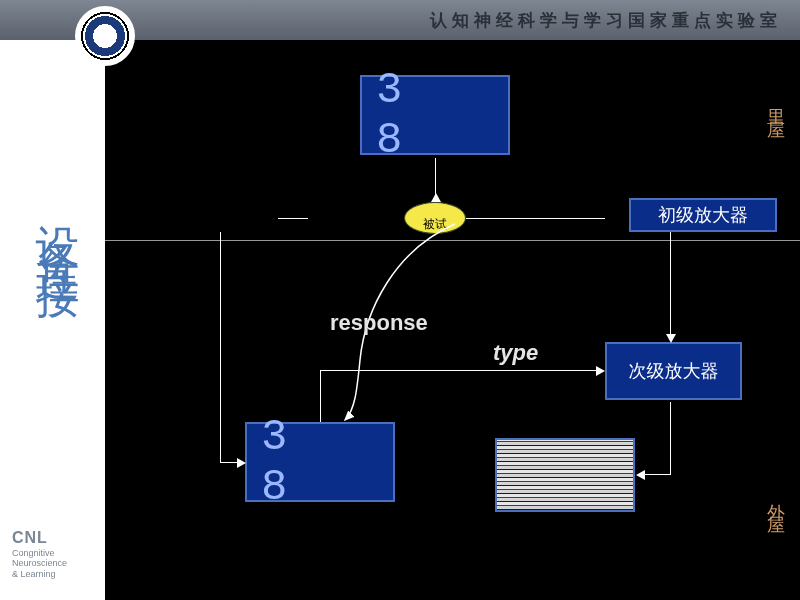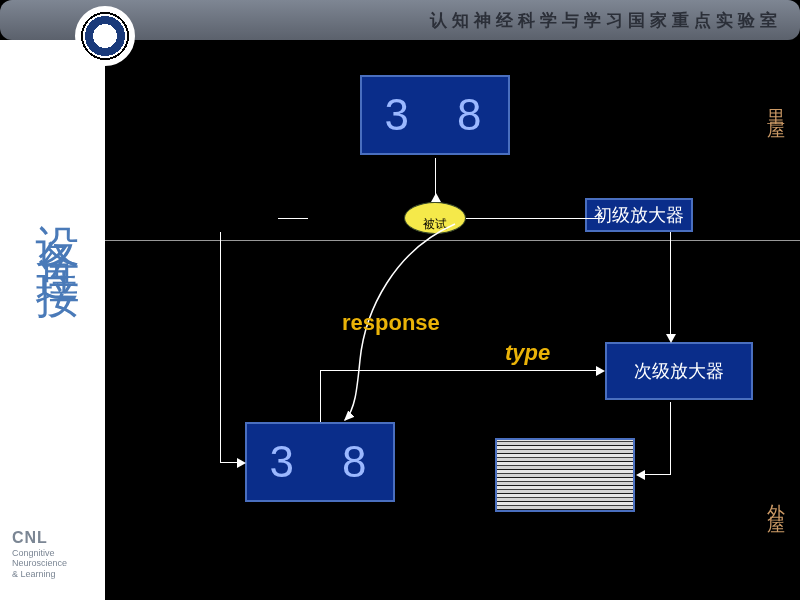--- a/index.html
+++ b/index.html
@@ -17,21 +17,20 @@
     height: 40px;
     background: linear-gradient(#7e8693, #5b616c);
     display: flex;
     align-items: center;
     justify-content: flex-end;
     padding-right: 18px;
     color: #2b2f38;
     font-weight: bold;
     font-size: 17px;
     letter-spacing: 5px;
-    border-radius: 12px;
   }
   .left-panel {
     position: absolute;
     top: 40px; left: 0;
     width: 105px;
     bottom: 0;
     background: #fff;
   }
   .logo {
     position: absolute;
@@ -70,21 +69,21 @@
   .box {
     position: absolute;
     background: #0a2d8a;
     border: 2px solid #4a6fbf;
     display: flex;
     align-items: center;
     justify-content: center;
     color: #fff;
   }
   .display-box {
-    font-family: Liberation Sans, sans-serif;
+    font-family: Liberation Mono, monospace;
     font-size: 44px;
     color: #9bb8ff;
     letter-spacing: 18px;
     padding-left: 14px;
   }
   .label-box {
     font-size: 18px;
     padding: 4px 10px;
     white-space: nowrap;
   }
@@ -144,25 +143,24 @@
   }
   .arrow-right {
     position: absolute;
     width: 0; height: 0;
     border-top: 5px solid transparent;
     border-bottom: 5px solid transparent;
     border-left: 9px solid #fff;
   }
   .label-text {
     position: absolute;
-    color: #eab308;
+    color: #e5e5e5;
     font-family: Arial, sans-serif;
     font-weight: bold;
     font-size: 22px;
-    margin-left: 12px;
   }
   svg.curve {
     position: absolute;
     overflow: visible;
   }
 </style>
 </head>
 <body>
 
 <div class="header">
@@ -189,25 +187,25 @@
 
   <div class="box display-box" style="top:35px; left:255px; width:150px; height:80px;">
     <span>3 8</span>
   </div>
 
 
   <div class="ellipse" style="top:162px; left:299px; width:62px; height:32px;">
     <span>被试</span>
   </div>
 
-  <div class="box label-box" style="top:158px; left:480px; width:108px; height:34px;">
+  <div class="box label-box" style="top:158px; left:524px; width:148px; height:34px;">
     <span>初级放大器</span>
   </div>
 
-  <div class="box label-box" style="top:302px; left:500px; width:148px; height:58px;">
+  <div class="box label-box" style="top:302px; left:500px; width:137px; height:58px;">
     <span>次级放大器</span>
   </div>
 
   <div class="box display-box" style="top:382px; left:140px; width:150px; height:80px;">
     <span>3 8</span>
   </div>
 
   <div class="texture-box" style="top:398px; left:390px; width:140px; height:74px;">
     <div class="lines"></div>
   </div>

